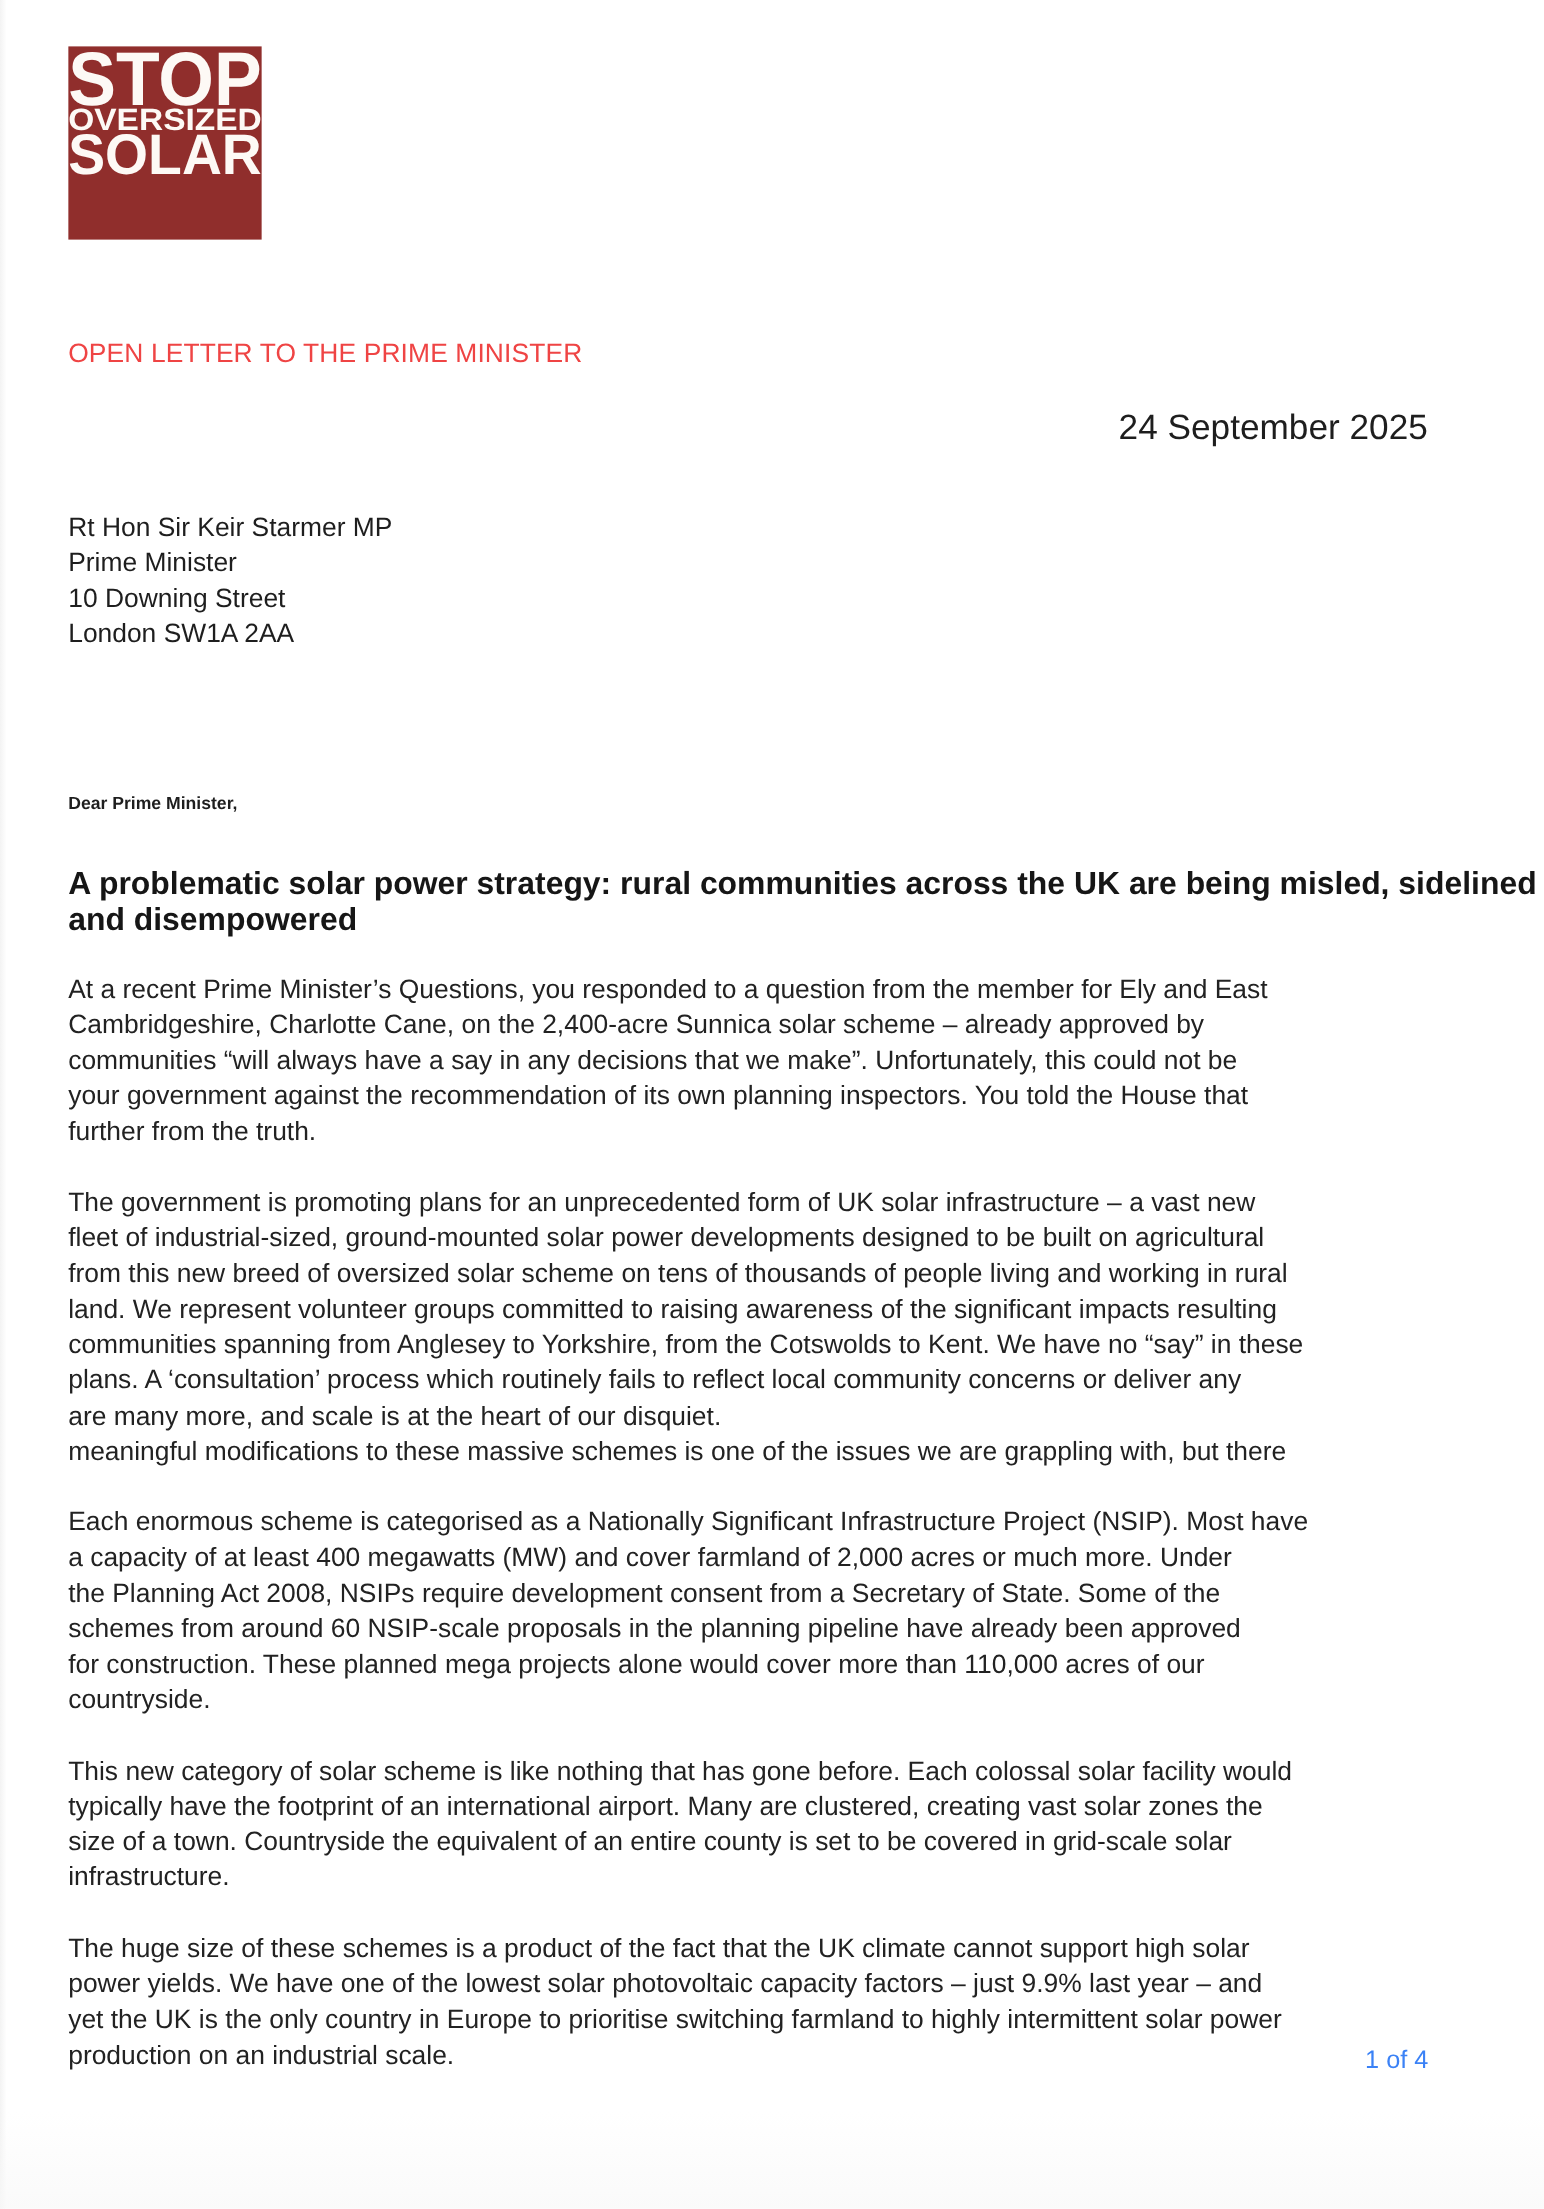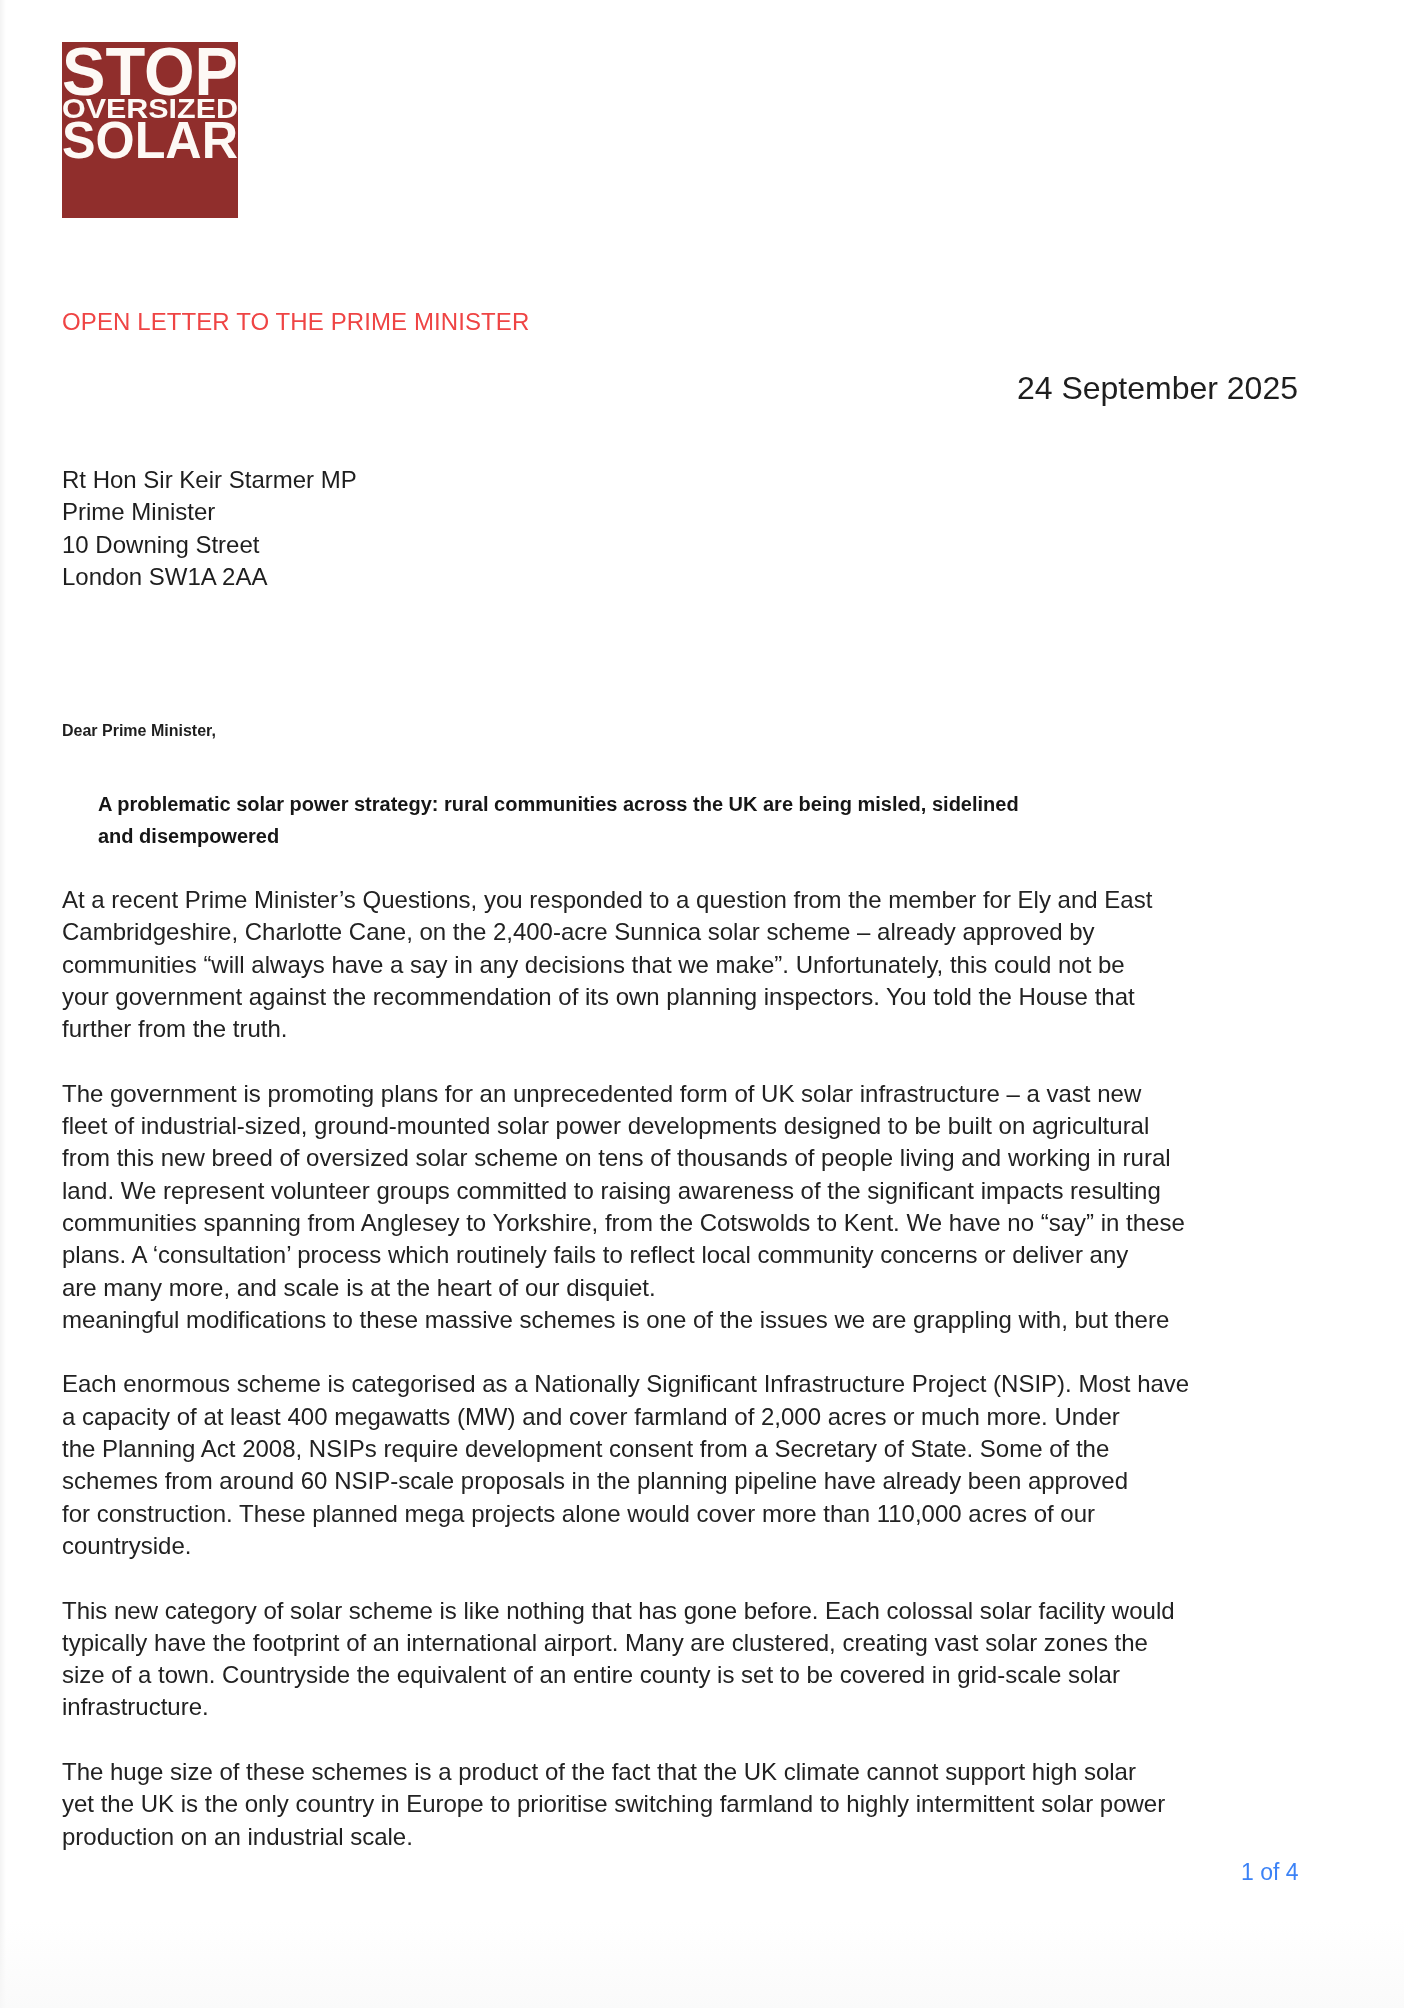--- a/index.html
+++ b/index.html
@@ -9,22 +9,22 @@
   .page-edge { position: absolute; left: 0; top: 0; width: 6px; height: 2008px;
                background: linear-gradient(to right, #f3f3f3, #ffffff); }
   .logo { position: absolute; left: 62px; top: 42px; width: 176px; height: 188px; }
   .logo svg { display: block; }
   .heading { position: absolute; left: 62px; top: 308px; font-size: 24px; font-weight: 500;
              letter-spacing: 0.1px; color: #ef4444; white-space: nowrap; }
   .date { position: absolute; right: 106px; top: 370px; font-size: 32px; color: #1e1e1e; white-space: nowrap; }
   .address { position: absolute; left: 62px; top: 464px; font-size: 24px; line-height: 32.3px; color: #1e1e1e; }
   .address div { white-space: nowrap; }
   .salutation { position: absolute; left: 62px; top: 722px; font-size: 16px; color: #1e1e1e; white-space: nowrap; font-weight: bold; }
-  .subject { position: absolute; left: 62px; top: 788px; width: 1260px; font-size: 20px; line-height: 32px;
-             font-weight: 700; color: #161616; margin-left: 36px; }
+  .subject { position: absolute; left: 62px; top: 788px; width: 1260px; font-size: 29px; line-height: 32px;
+             font-weight: 700; color: #161616; }
   .subject div { white-space: nowrap; }
   .body { position: absolute; left: 62px; top: 884px; width: 1280px; font-size: 24px; line-height: 32.3px;
           color: #222222; }
   .para { margin: 0 0 32.3px 0; }
   .para .ln { display: block; white-space: nowrap; }
   .page-number { position: absolute; left: 1241px; top: 1859px; font-size: 23px; color: #3b82f6; white-space: nowrap; }
   .footer-fade { position: absolute; left: 0; top: 1920px; width: 1404px; height: 88px;
                  background: linear-gradient(to bottom, rgba(255,255,255,0), rgba(248,248,248,0.7)); }
 </style>
 </head>
@@ -87,20 +87,21 @@
       <span class="ln">countryside.</span>
     </p>
     <p class="para">
       <span class="ln">This new category of solar scheme is like nothing that has gone before. Each colossal solar facility would</span>
       <span class="ln">typically have the footprint of an international airport. Many are clustered, creating vast solar zones the</span>
       <span class="ln">size of a town. Countryside the equivalent of an entire county is set to be covered in grid-scale solar</span>
       <span class="ln">infrastructure.</span>
     </p>
     <p class="para">
       <span class="ln">The huge size of these schemes is a product of the fact that the UK climate cannot support high solar</span>
+      <span class="ln">power yields. We have one of the lowest solar photovoltaic capacity factors – just 9.9% last year – and</span>
       <span class="ln">yet the UK is the only country in Europe to prioritise switching farmland to highly intermittent solar power</span>
       <span class="ln">production on an industrial scale.</span>
     </p>
   </div>
 
   <div class="footer-fade"></div>
   <div class="page-number">1 of 4</div>
 </div>
 
 </body></html>

